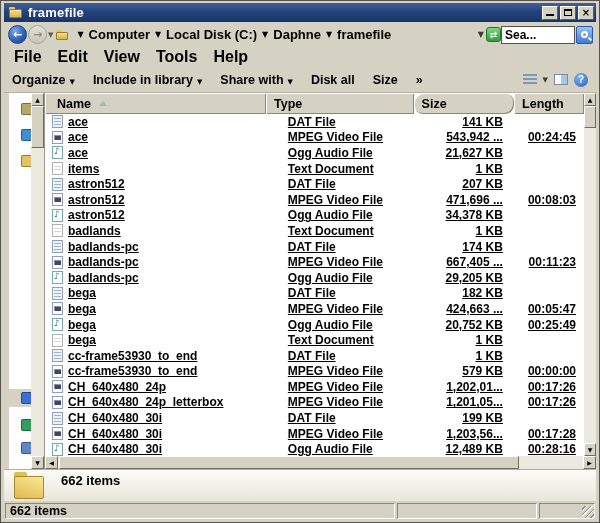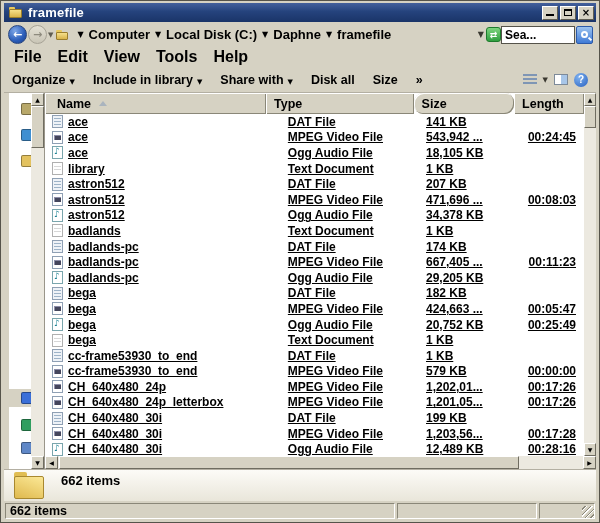--- a/index.html
+++ b/index.html
@@ -95,21 +95,21 @@
   .hcell.size { width:108px;border-radius:9px; }
   .hcell.len  { width:75px; }
   .sort-arrow { width:0; height:0; border-left:4px solid transparent; border-right:4px solid transparent;
     border-bottom:5px solid #aab4be; margin-left:8px; }
 
   .rows { position:absolute; top:21px; left:0; right:12px; bottom:13px; overflow:hidden; background:#fff; }
   .row { display:flex; height:15.6px; align-items:center; cursor:default;text-decoration:underline; }
   .c { font-size:12px; white-space:nowrap; overflow:hidden; }
   .c.name { width:238px; padding-left:7px; display:flex; align-items:center; }
   .c.type { width:148px; padding-left:8px; }
-  .c.size { width:85px; text-align:left; padding-right:7px; }
+  .c.size { width:85px; text-align:right; padding-right:7px; }
   .c.len  { width:75px; text-align:right; padding-right:8px; }
 
   .ficon { flex:none; width:11px; height:13px; margin-right:5px; background:#fff;
     border:1px solid #8fa0b4; position:relative; }
   .ficon.dat-file  { background:#eef2f7; }
   .ficon.dat-file::after { content:""; position:absolute; left:1px; right:1px; top:2px; bottom:2px;
     background:repeating-linear-gradient(180deg,#9db3c8 0 1px,transparent 1px 3px); }
   .ficon.mpeg-file::after { content:""; position:absolute; left:1px; right:1px; top:3px; bottom:3px;
     background:#45465c; box-shadow:inset 1px 1px 0 #8c8da8; }
   .ficon.ogg-file { border-color:#7aa6ad; }
@@ -260,27 +260,27 @@
             <div class="c type">MPEG Video File</div>
             <div class="c size">543,942 ...</div>
             <div class="c len">00:24:45</div>
           </div>
           <div class="row">
             <div class="c name">
               <span class="ficon ogg-file"></span>
               <span>ace</span>
             </div>
             <div class="c type">Ogg Audio File</div>
-            <div class="c size">18,105 KB</div>
+            <div class="c size">21,627 KB</div>
             <div class="c len"></div>
           </div>
           <div class="row">
             <div class="c name">
               <span class="ficon text-file"></span>
-              <span>library</span>
+              <span>items</span>
             </div>
             <div class="c type">Text Document</div>
             <div class="c size">1 KB</div>
             <div class="c len"></div>
           </div>
           <div class="row">
             <div class="c name">
               <span class="ficon dat-file"></span>
               <span>astron512</span>
             </div>

